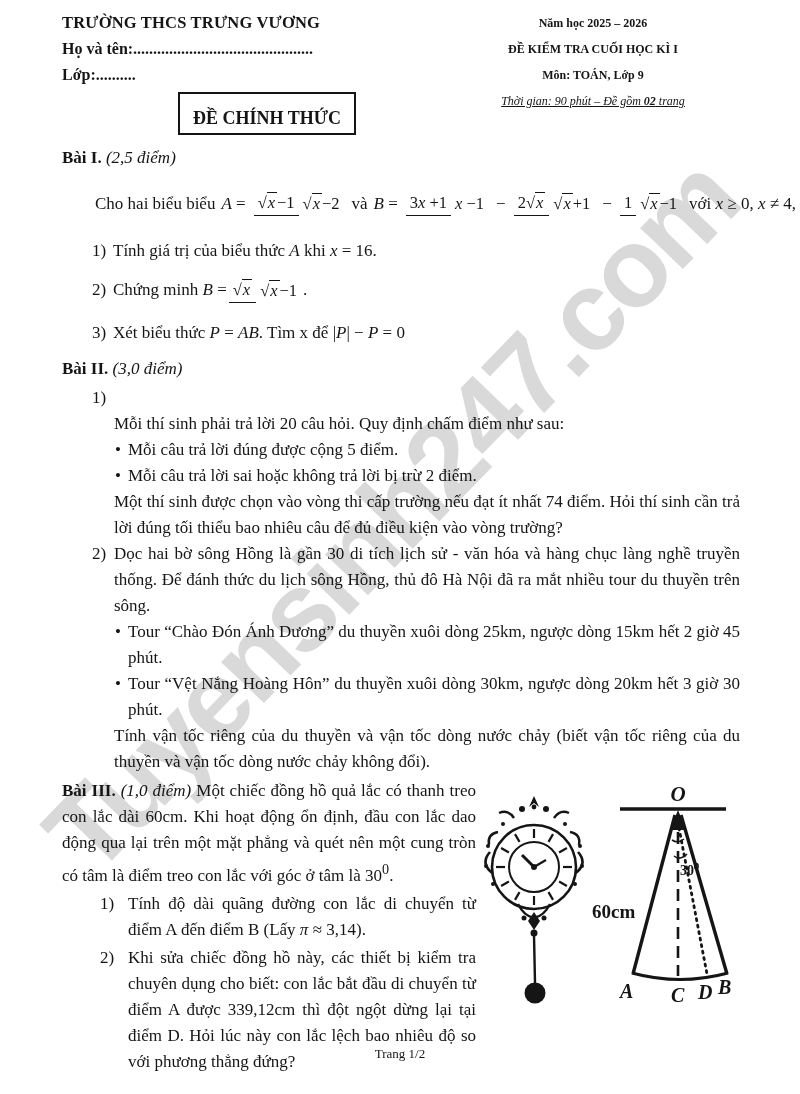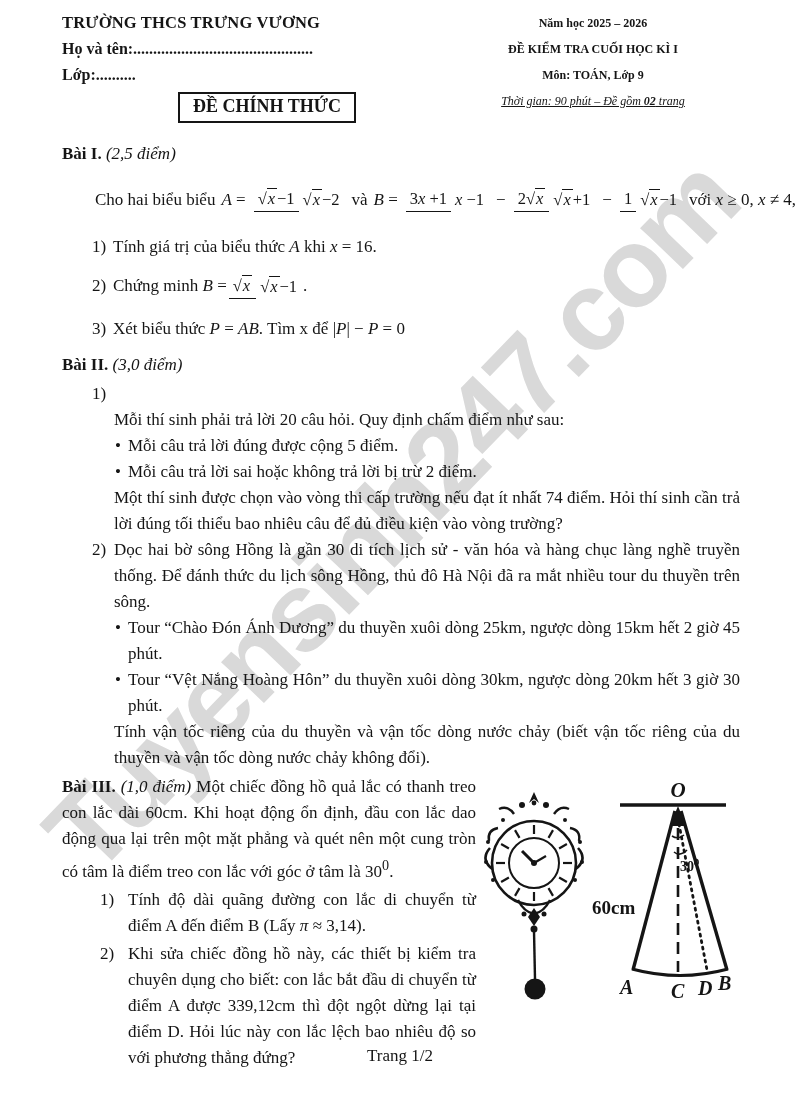--- a/index.html
+++ b/index.html
@@ -9,22 +9,22 @@
   
   .watermark{position:absolute;left:66px;top:788px;z-index:0;white-space:nowrap;
              font-family:"Liberation Sans",sans-serif;font-weight:800;font-size:112px;
              letter-spacing:-4px;color:#d9d9d9;transform:rotate(-46deg);transform-origin:0 50%;
              pointer-events:none;}
   
   .hdr{display:flex;padding:10px 28px 0 62px;}
   .hdr-l{width:352px;}
   .school{font-weight:bold;font-size:16.5px;line-height:26px;letter-spacing:.2px;}
   .fill{font-weight:bold;font-size:16px;line-height:26px;}
-  .offbox{display:inline-block;margin:4px 0 12px 116px;border:2.5px solid #151515;
-          padding:2px 13px 4px;font-weight:bold;font-size:18px;}
+  .offbox{display:inline-block;margin:4px 0 4px 116px;border:2.5px solid #151515;
+          padding:14px 13px 4px;font-weight:bold;font-size:18px;}
   .hdr-r{flex:1;text-align:center;font-weight:bold;font-size:12px;line-height:26px;}
   .hdr-r .time{font-weight:normal;font-style:italic;text-decoration:underline;}
   
   .sect{margin:0 60px 0 62px;font-size:17px;line-height:26px;text-align:justify;}
   .shead{margin:6px 0 0;}
   .sg-b,.b{font-weight:bold;}
   .sg-i,.i{font-style:italic;}
   
   .m{white-space:nowrap;}
   .frac{display:inline-flex;flex-direction:row;text-align:center;vertical-align:middle;
@@ -52,21 +52,21 @@
   .b3-text{width:414px;font-size:17px;line-height:26px;text-align:justify;}
   .b3-fig{flex:1;position:relative;height:242px;}
   .item3{display:flex;margin-left:38px;}
   .item3 .no{flex:none;width:28px;}
   .item3 .body{flex:1;text-align:justify;}
   .fig-clock{position:absolute;left:2px;top:16px;}
   .fig-cone{position:absolute;left:114px;top:0;}
   svg .ink{stroke:#151515;fill:none;}
   svg .inkf{fill:#151515;stroke:none;}
   svg text{fill:#151515;font-family:"Liberation Serif",serif;}
-  .footer{position:absolute;left:0;right:0;top:1046px;text-align:center;font-size:17px;z-index:1;}
+  .footer{position:absolute;left:0;right:0;top:1046px;text-align:center;font-size:13px;z-index:1;}
 </style>
 </head>
 <body>
 
 <div class="page">
   <div class="watermark">Tuyensinh247.com</div>
 
   <div class="content">
 
     <div class="hdr">

